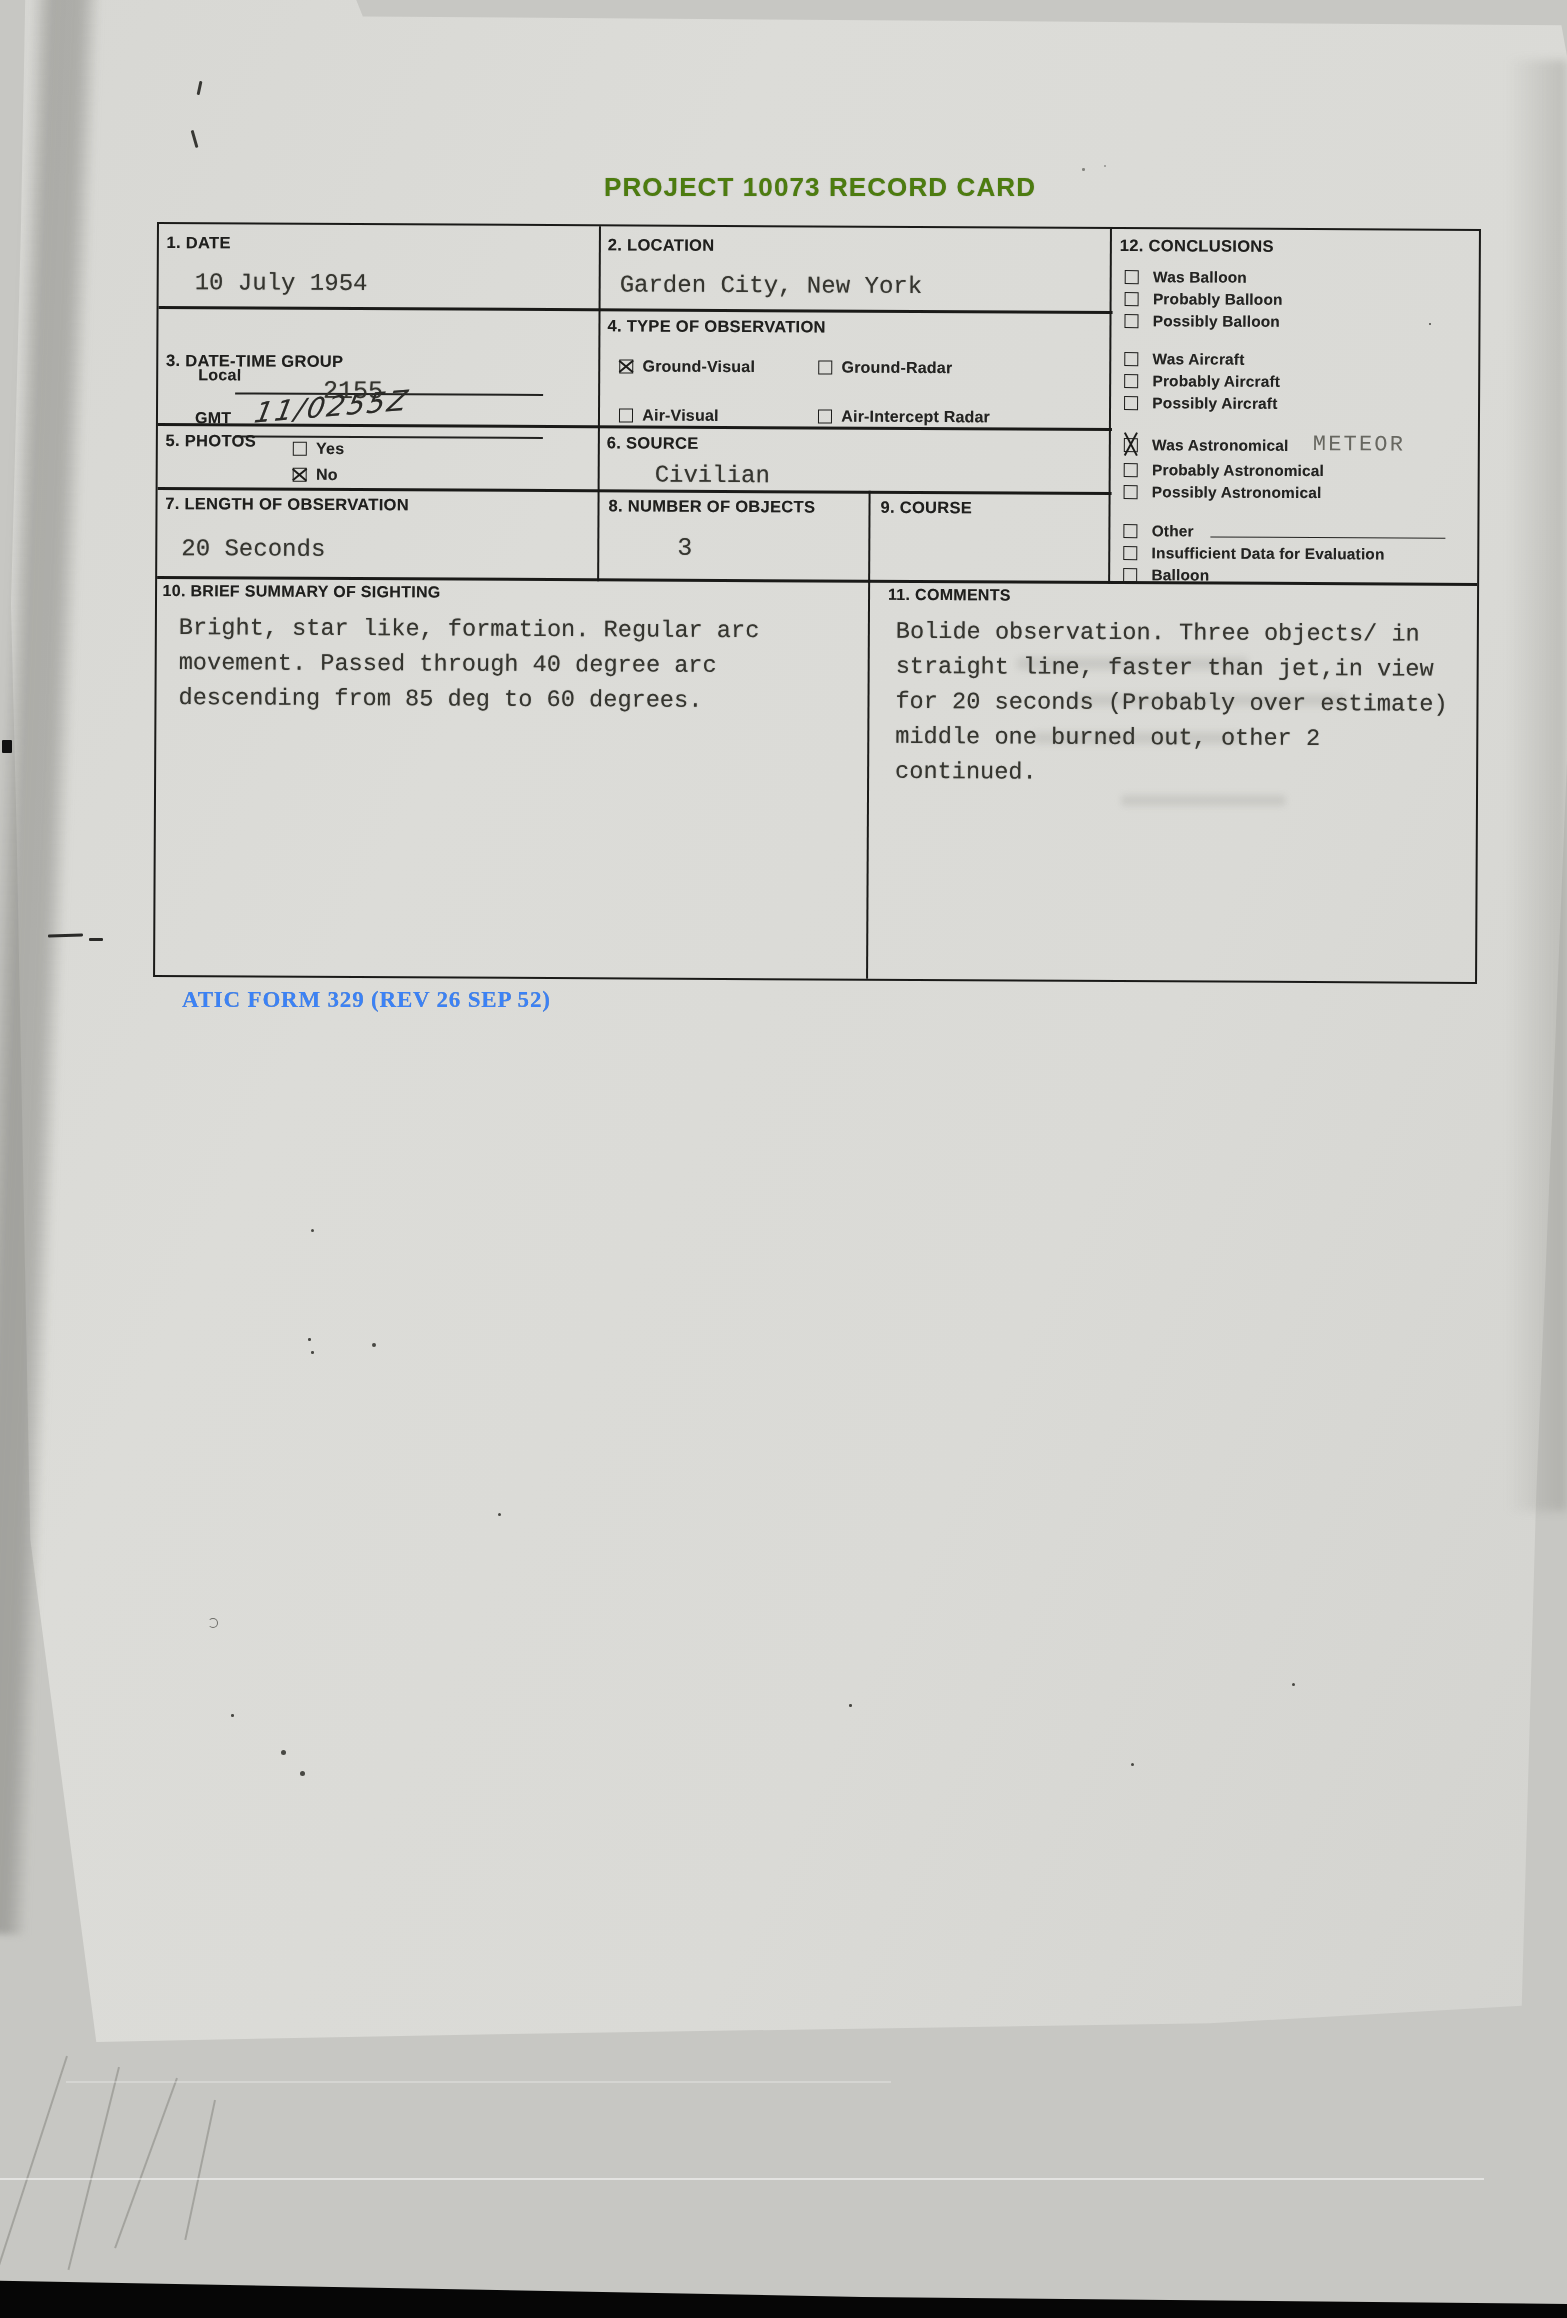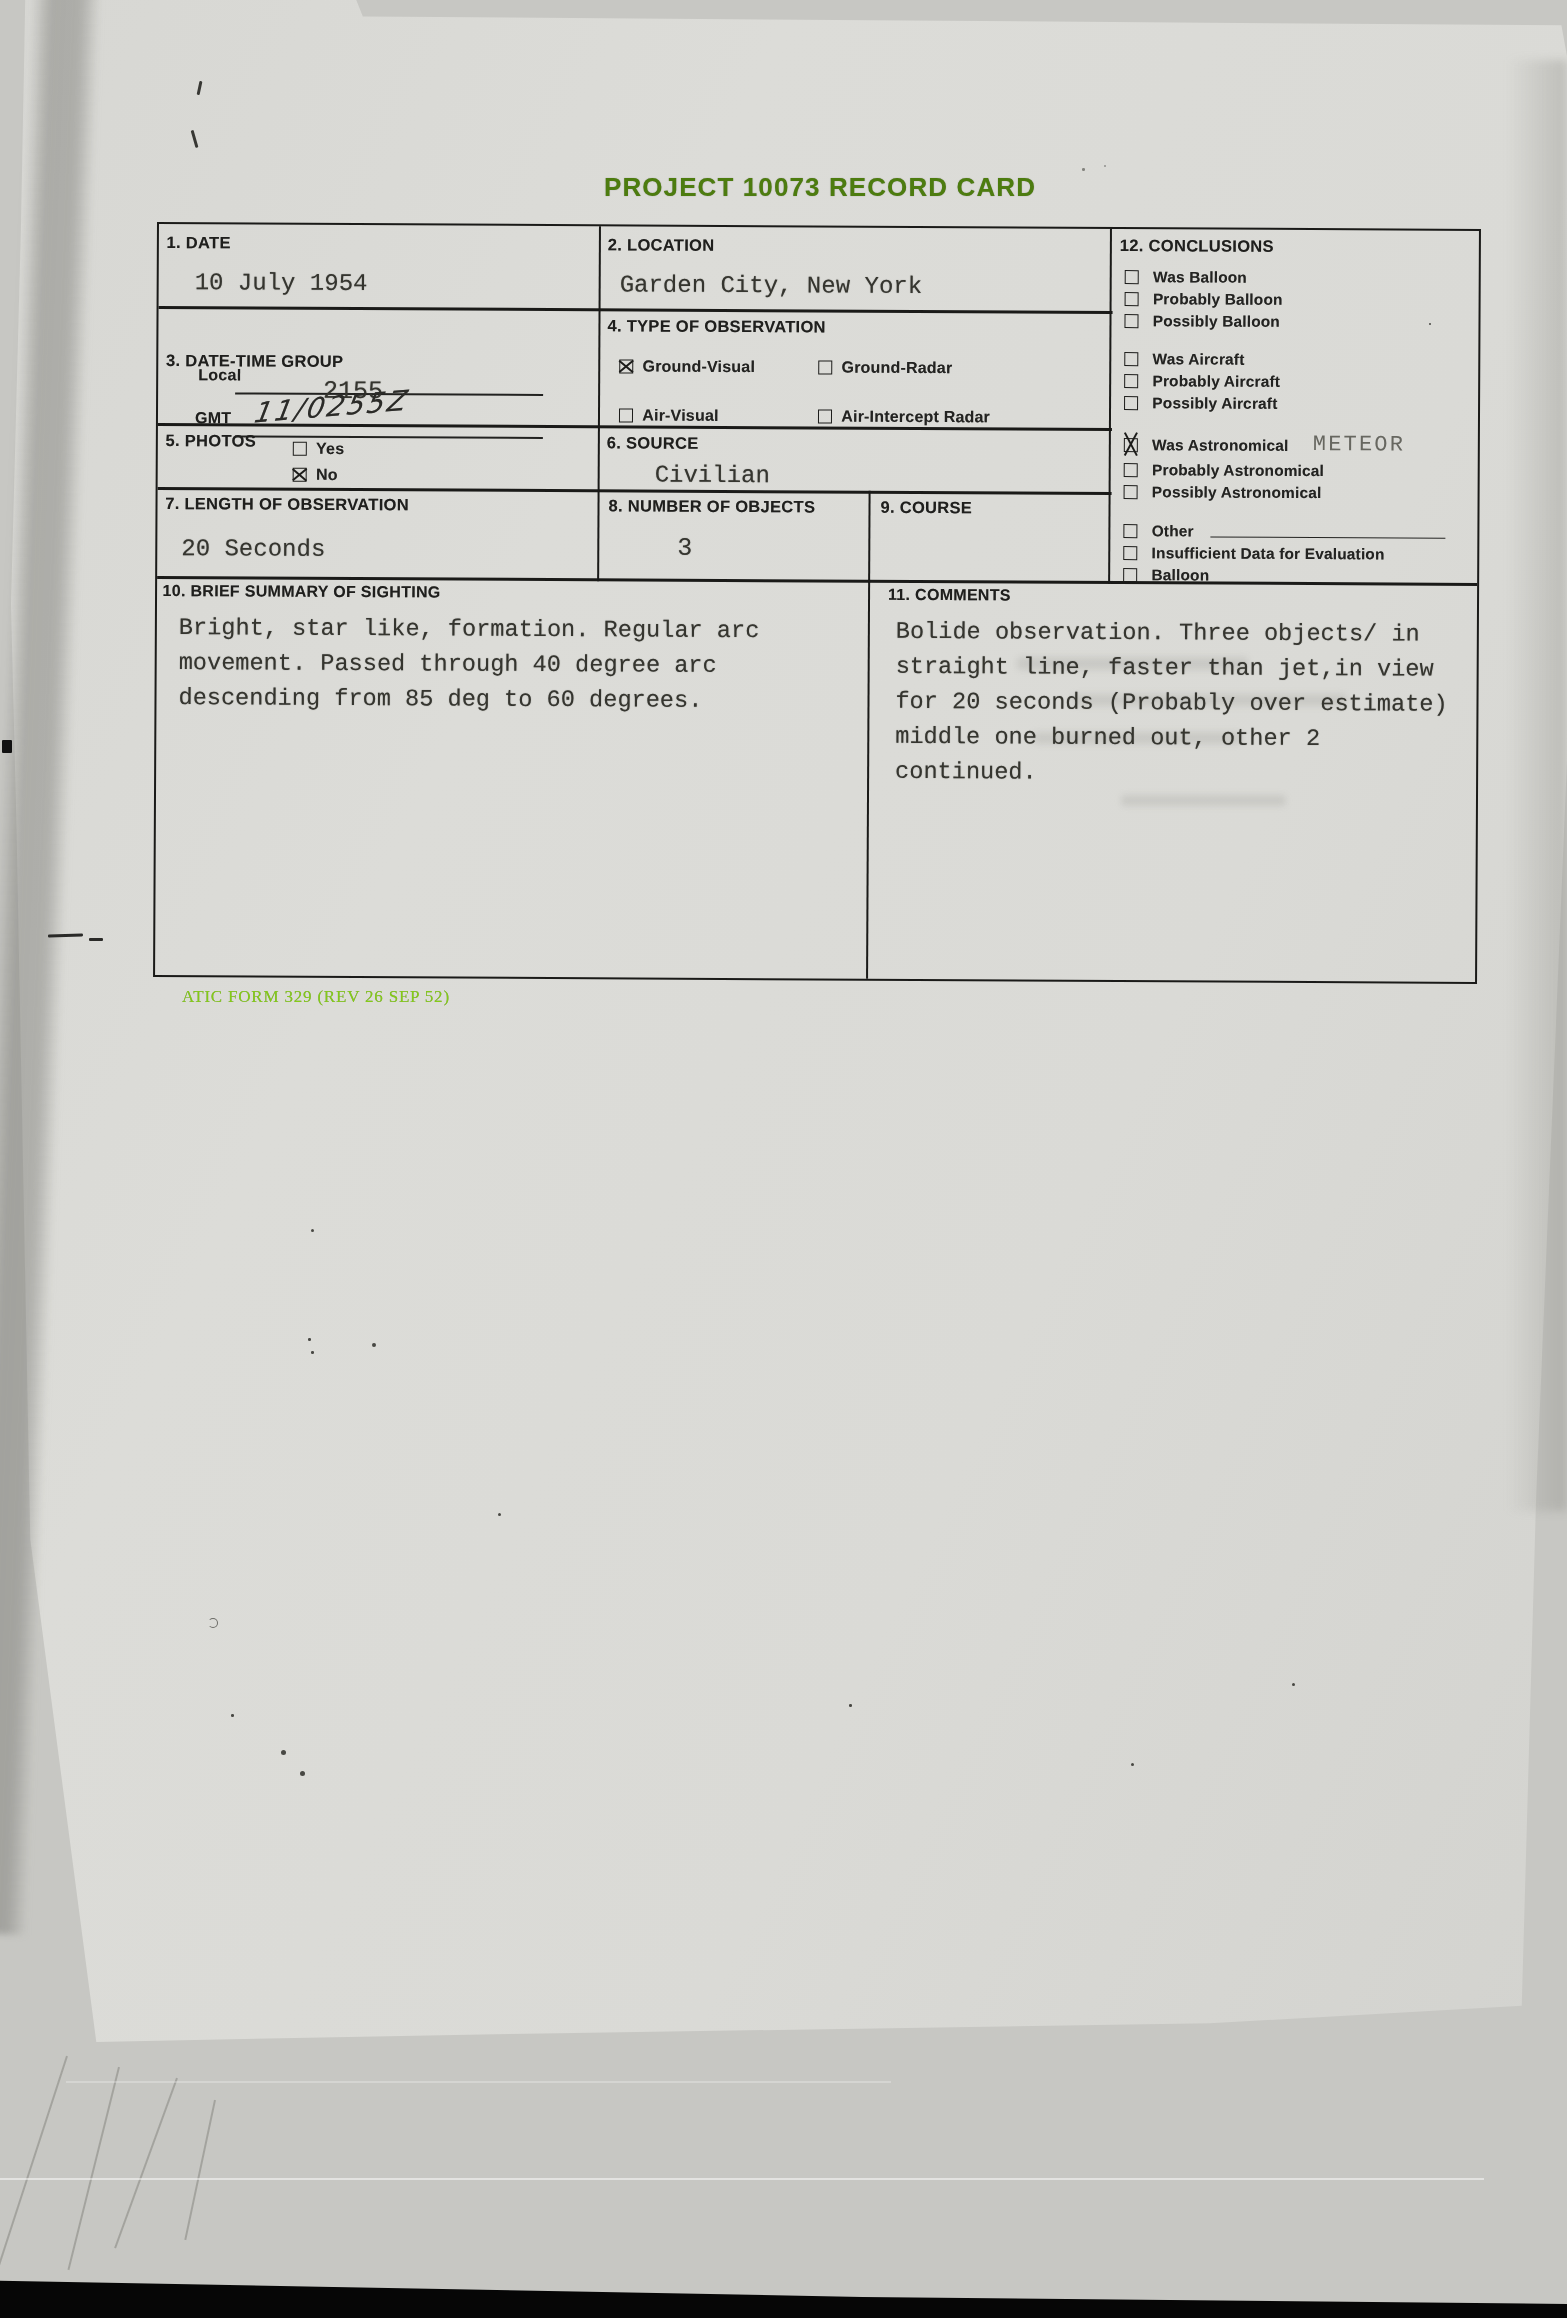--- a/index.html
+++ b/index.html
@@ -69,22 +69,22 @@
   .concl-row{display:flex;align-items:center;gap:14.3px;margin-top:3.3px;min-height:18.7px;}
   .concl-row.gap{margin-top:20px;}
   .concl-row .opt-label{font-size:15.4px;}
   .concl-annot{font-family:"Liberation Mono",monospace;font-size:22px;color:#53534c;
     letter-spacing:2.2px;margin-left:10px;opacity:.85;position:relative;top:-1.6px;
     white-space:nowrap;}
   .concl-row .under{display:none;}
   .concl-row.underlined .under{display:inline-block;width:236px;
     border-bottom:1.6px solid #232321;height:11px;margin-left:2.2px;}
   .footer-text{position:absolute;left:182px;top:987px;
-    font-family:"Liberation Serif",serif;font-weight:400;font-size:17px;
-    color:#84cc16;letter-spacing:0.8px;text-shadow:0 0 0.5px rgba(25,25,25,.4);}
+    font-family:"Liberation Serif",serif;font-weight:700;font-size:23px;
+    color:#3b82f6;letter-spacing:0.8px;text-shadow:0 0 0.5px rgba(25,25,25,.4);}
 </style>
 </head>
 <body>
 
 <div class="under-sheet"></div>
 <div class="card-sheet"></div>
 <div class="fold-band"></div>
 <div class="right-band"></div>
 
 <div class="scratch" style="left:66px;top:2056px;height:231px;transform:rotate(18deg);"></div>

